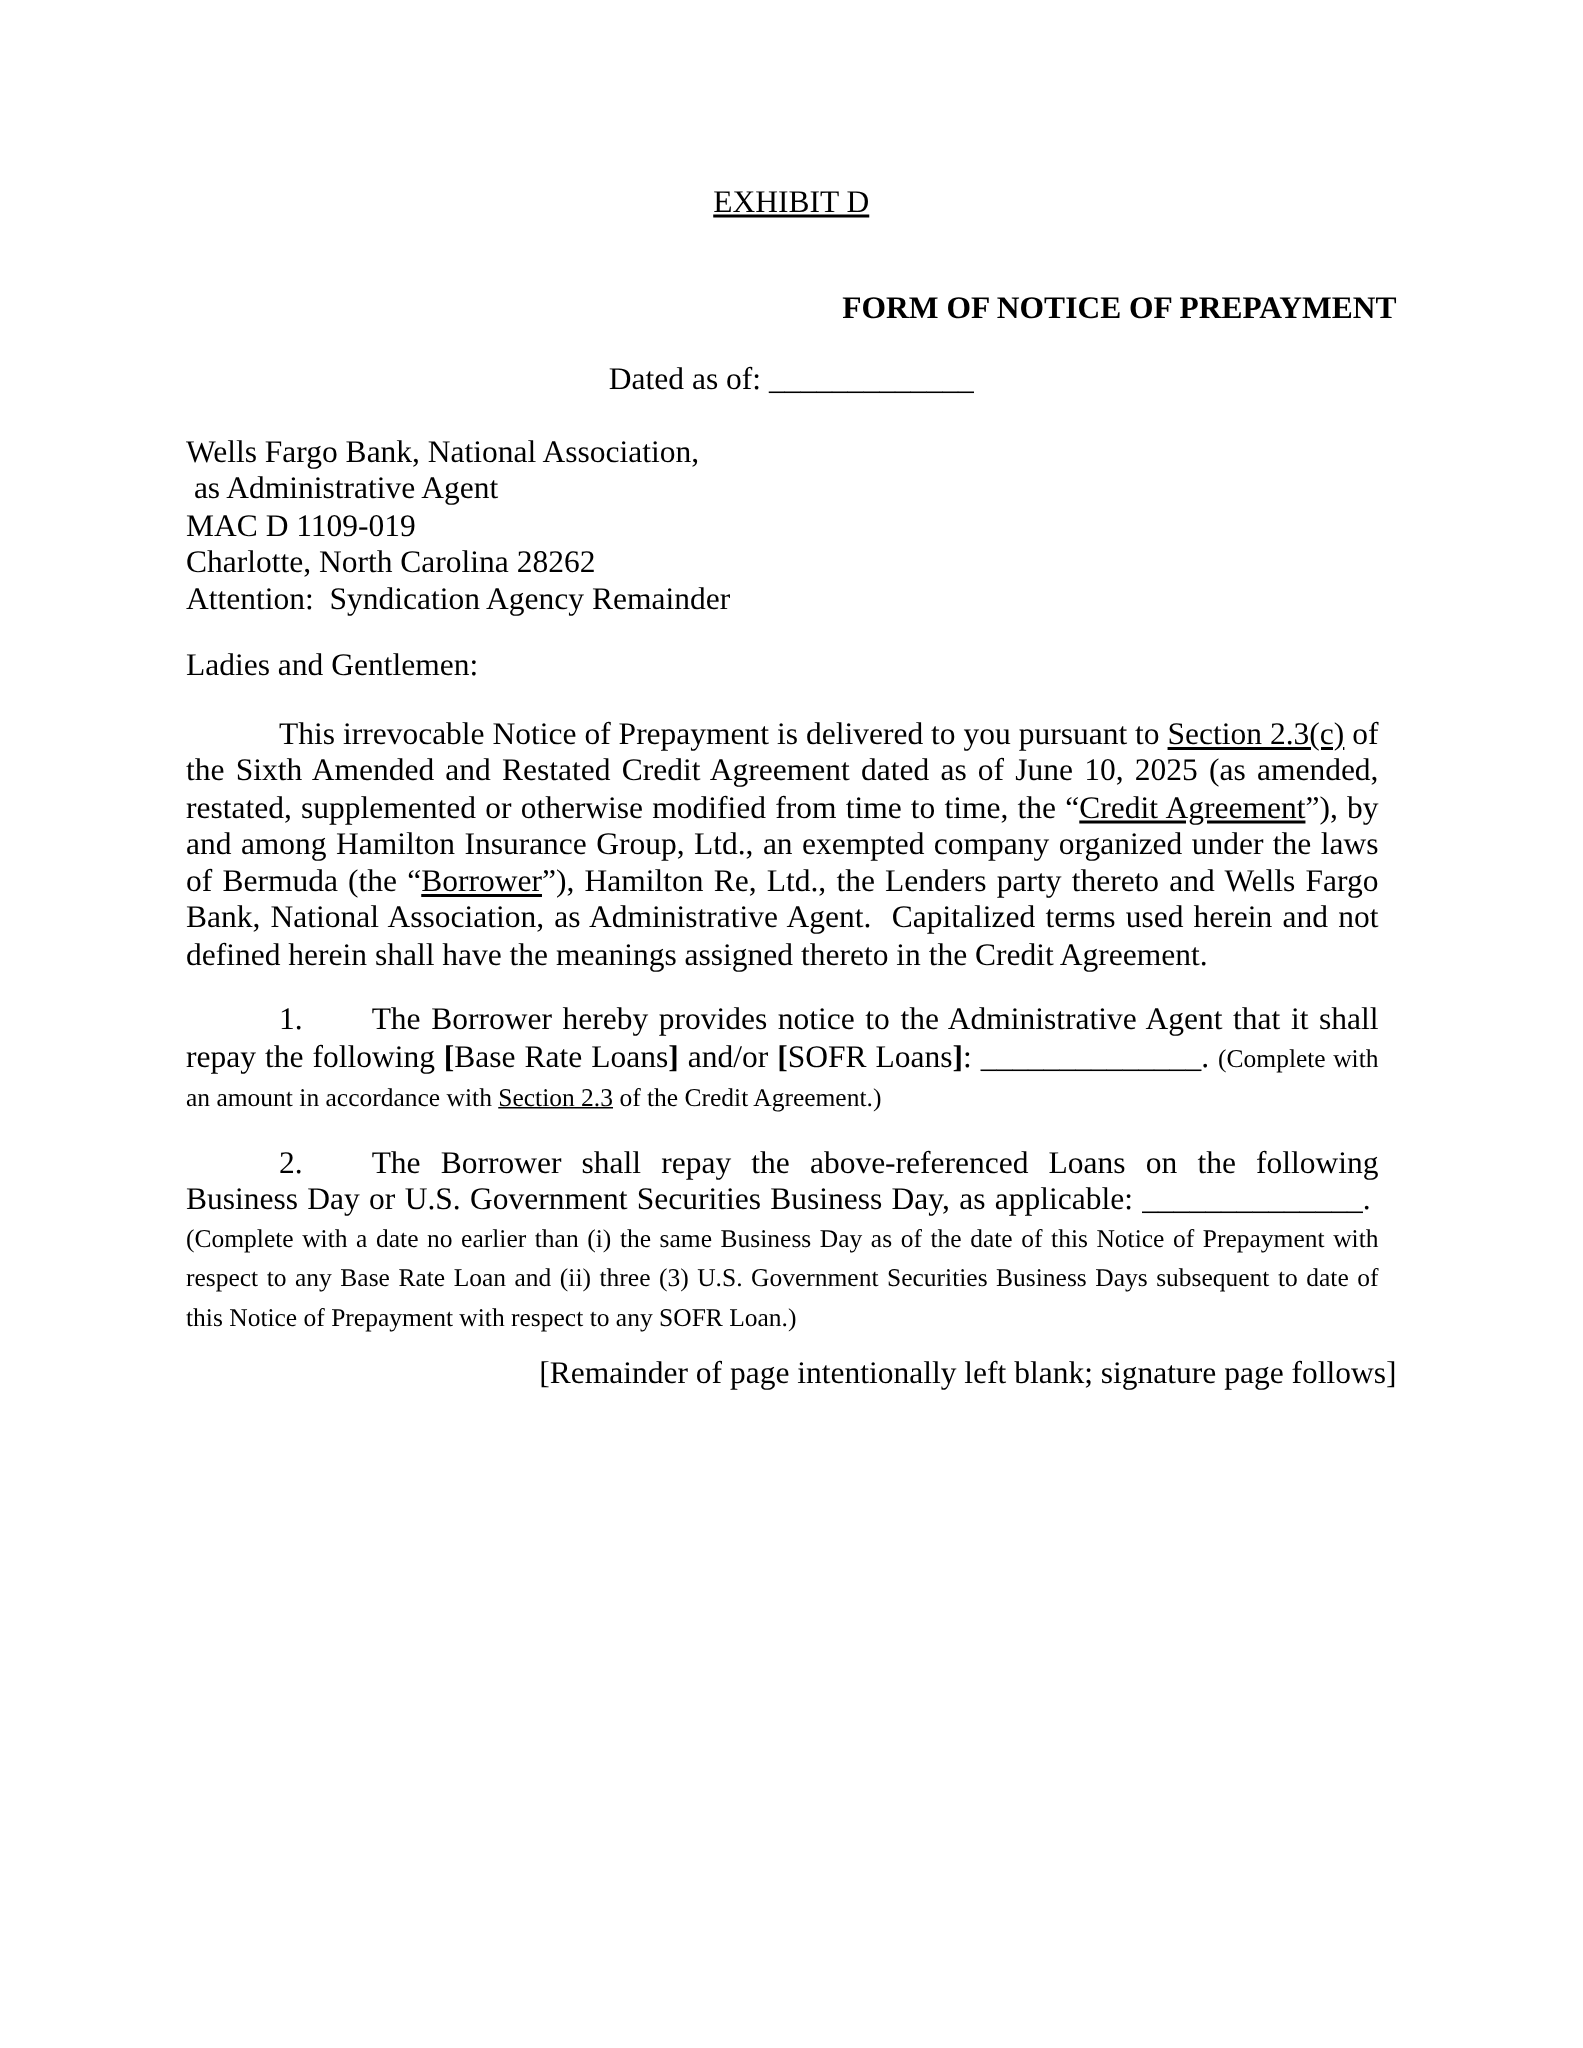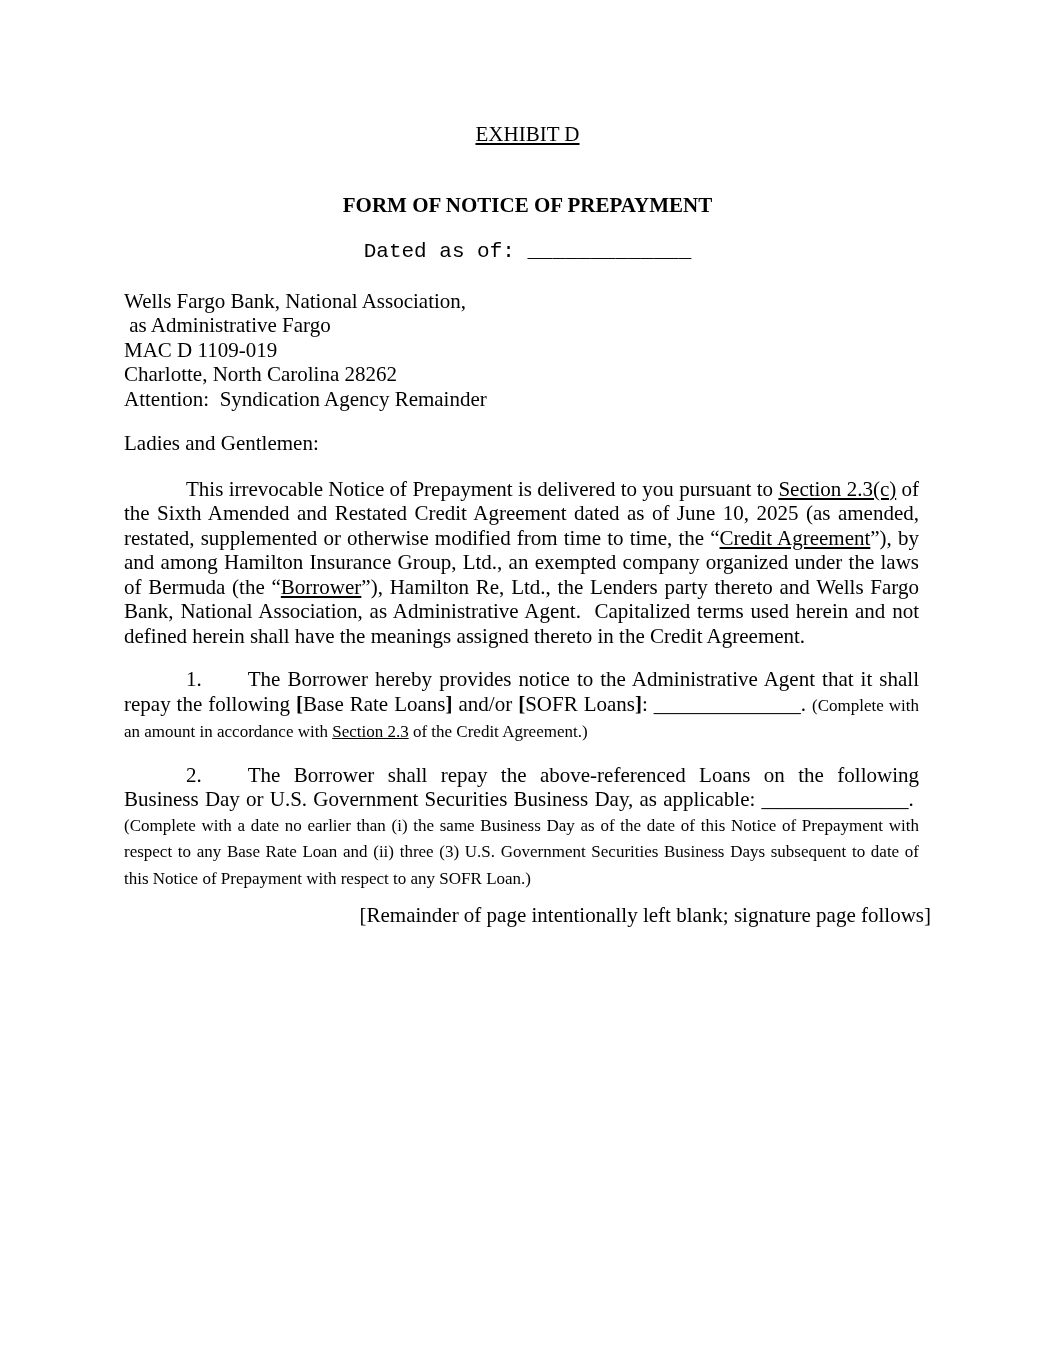--- a/index.html
+++ b/index.html
@@ -17,22 +17,22 @@
     font-size: 21px;
     line-height: 24.5px;
     color: #000000;
     background: #ffffff;
   }
   .u { text-decoration: underline; }
   .b { font-weight: bold; }
   .small { font-size: 17px; }
   .tab { display: inline-block; width: 46px; }
   .exhibit-title { text-align: center; margin: 0 0 46px 0; }
-  .form-title { text-align: center; font-weight: bold; margin: 0 0 23px 0; }
-  .dated-line { text-align: center; margin: 0 0 24px 0; font-family: Liberation Mono, monospace; }
+  .form-title { text-align: right; font-weight: bold; margin: 0 0 23px 0; }
+  .dated-line { text-align: center; margin: 0 0 24px 0; }
   .address { white-space: pre-wrap; margin: 0 0 20px 0; }
   .salutation { margin: 0 0 21px 0; }
   .para {
     margin: 0 12px 19px 0;
     text-align: justify;
     text-indent: 62px;
   }
   .para.p1 { margin-bottom: 18px; }
   .para.p2 { margin-bottom: 4px; }
   .closing { text-align: right; margin-top: 12px; }
@@ -45,21 +45,21 @@
   <div class="exhibit-title">
     <span class="u">EXHIBIT D</span>
   </div>
 
   <div class="form-title">FORM OF NOTICE OF PREPAYMENT</div>
 
   <div class="dated-line">
     <span>Dated as of: </span><span>_____________</span>
   </div>
 
-  <div class="address"><div class="line">Wells Fargo Bank, National Association,</div><div class="line"> as Administrative Fargo</div><div class="line">MAC D 1109-019</div><div class="line">Charlotte, North Carolina 28262</div><div class="line">Attention:  Syndication Agency Remainder</div></div>
+  <div class="address"><div class="line">Wells Fargo Bank, National Association,</div><div class="line"> as Administrative Agent</div><div class="line">MAC D 1109-019</div><div class="line">Charlotte, North Carolina 28262</div><div class="line">Attention:  Syndication Agency Remainder</div></div>
 
   <div class="salutation">Ladies and Gentlemen:</div>
 
   <p class="para intro"><span class="">This irrevocable Notice of Prepayment is delivered to you pursuant to </span><span class="u">Section 2.3(c)</span><span class=""> of the Sixth Amended and Restated Credit Agreement dated as of June 10, 2025 (as amended, restated, supplemented or otherwise modified from time to time, the “</span><span class="u">Credit Agreement</span><span class="">”), by and among Hamilton Insurance Group, Ltd., an exempted company organized under the laws of Bermuda (the “</span><span class="u">Borrower</span><span class="">”), Hamilton Re, Ltd., the Lenders party thereto and Wells Fargo Bank, National Association, as Administrative Agent.&nbsp; Capitalized terms used herein and not defined herein shall have the meanings assigned thereto in the Credit Agreement.</span></p>
 
   <p class="para p1"><span class="">1.</span><span class="tab"></span><span class="">The Borrower hereby provides notice to the Administrative Agent that it shall repay the following </span><span class="b">[</span><span class="">Base Rate Loans</span><span class="b">]</span><span class=""> and/or </span><span class="b">[</span><span class="">SOFR Loans</span><span class="b">]</span><span class="">: </span><span class="">______________</span><span class="">. </span><span class="small">(Complete with an amount in accordance with </span><span class="u small">Section 2.3</span><span class="small"> of the Credit Agreement.)</span></p>
 
   <p class="para p2"><span class="">2.</span><span class="tab"></span><span class="">The Borrower shall repay the above-referenced Loans on the following Business Day or U.S. Government Securities Business Day, as applicable: </span><span class="">______________</span><span class="">.&nbsp; </span><span class="small">(Complete with a date no earlier than (i) the same Business Day as of the date of this Notice of Prepayment with respect to any Base Rate Loan and (ii) three (3) U.S. Government Securities Business Days subsequent to date of this Notice of Prepayment with respect to any SOFR Loan.)</span></p>
 
   <div class="closing">[Remainder of page intentionally left blank; signature page follows]</div>

